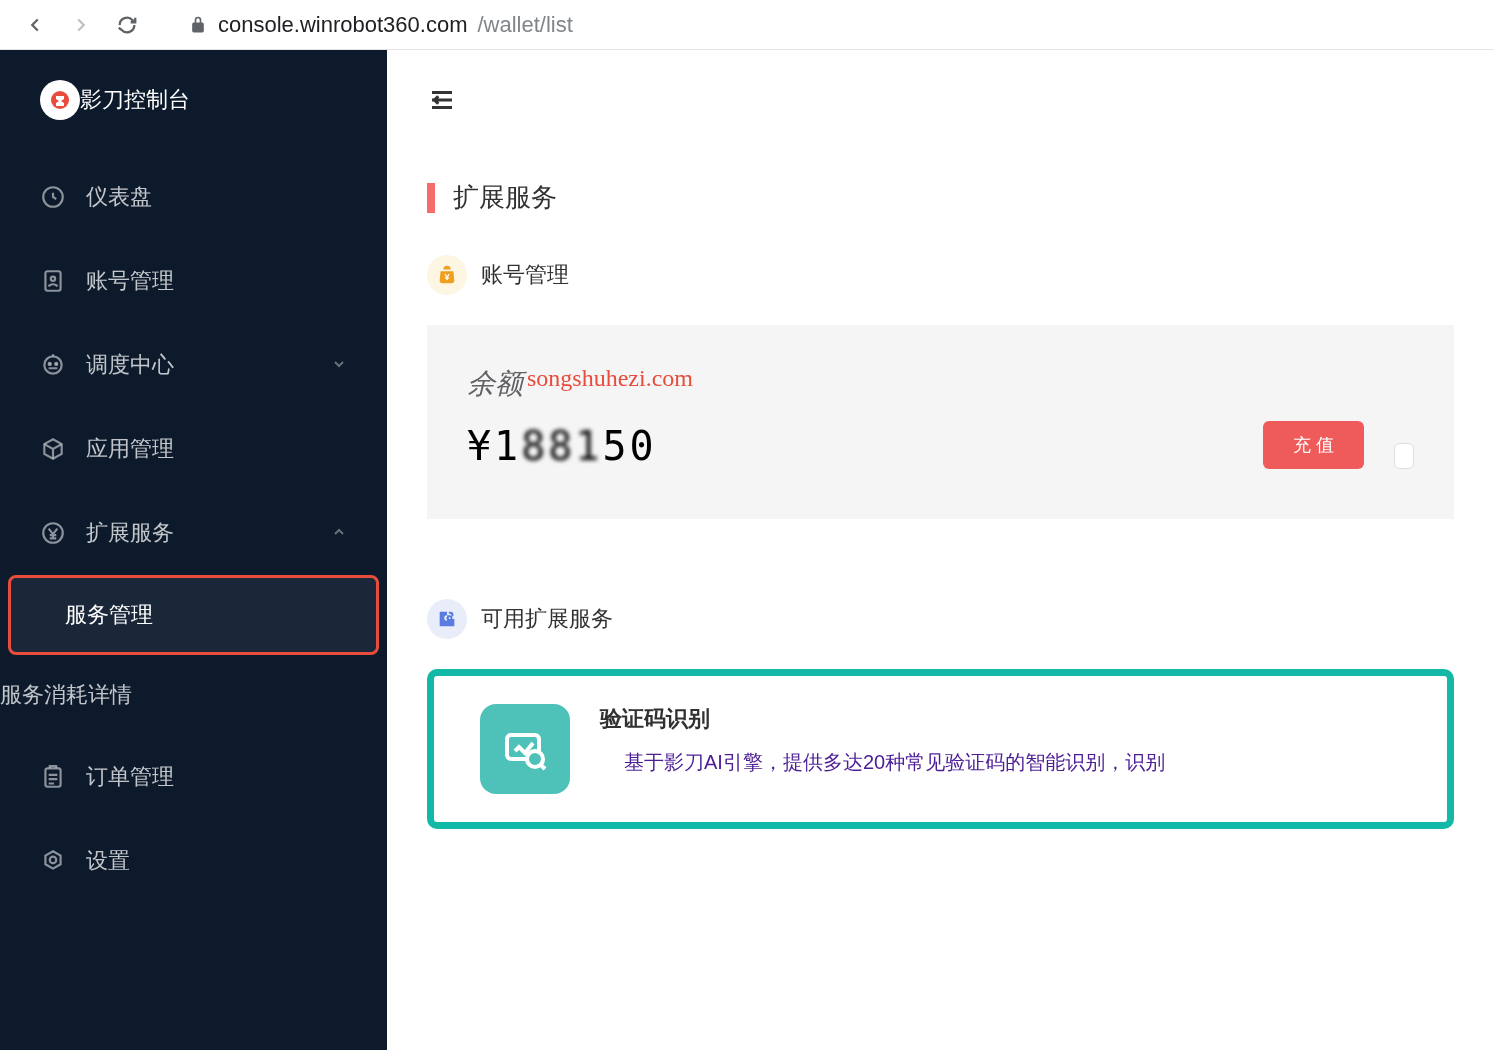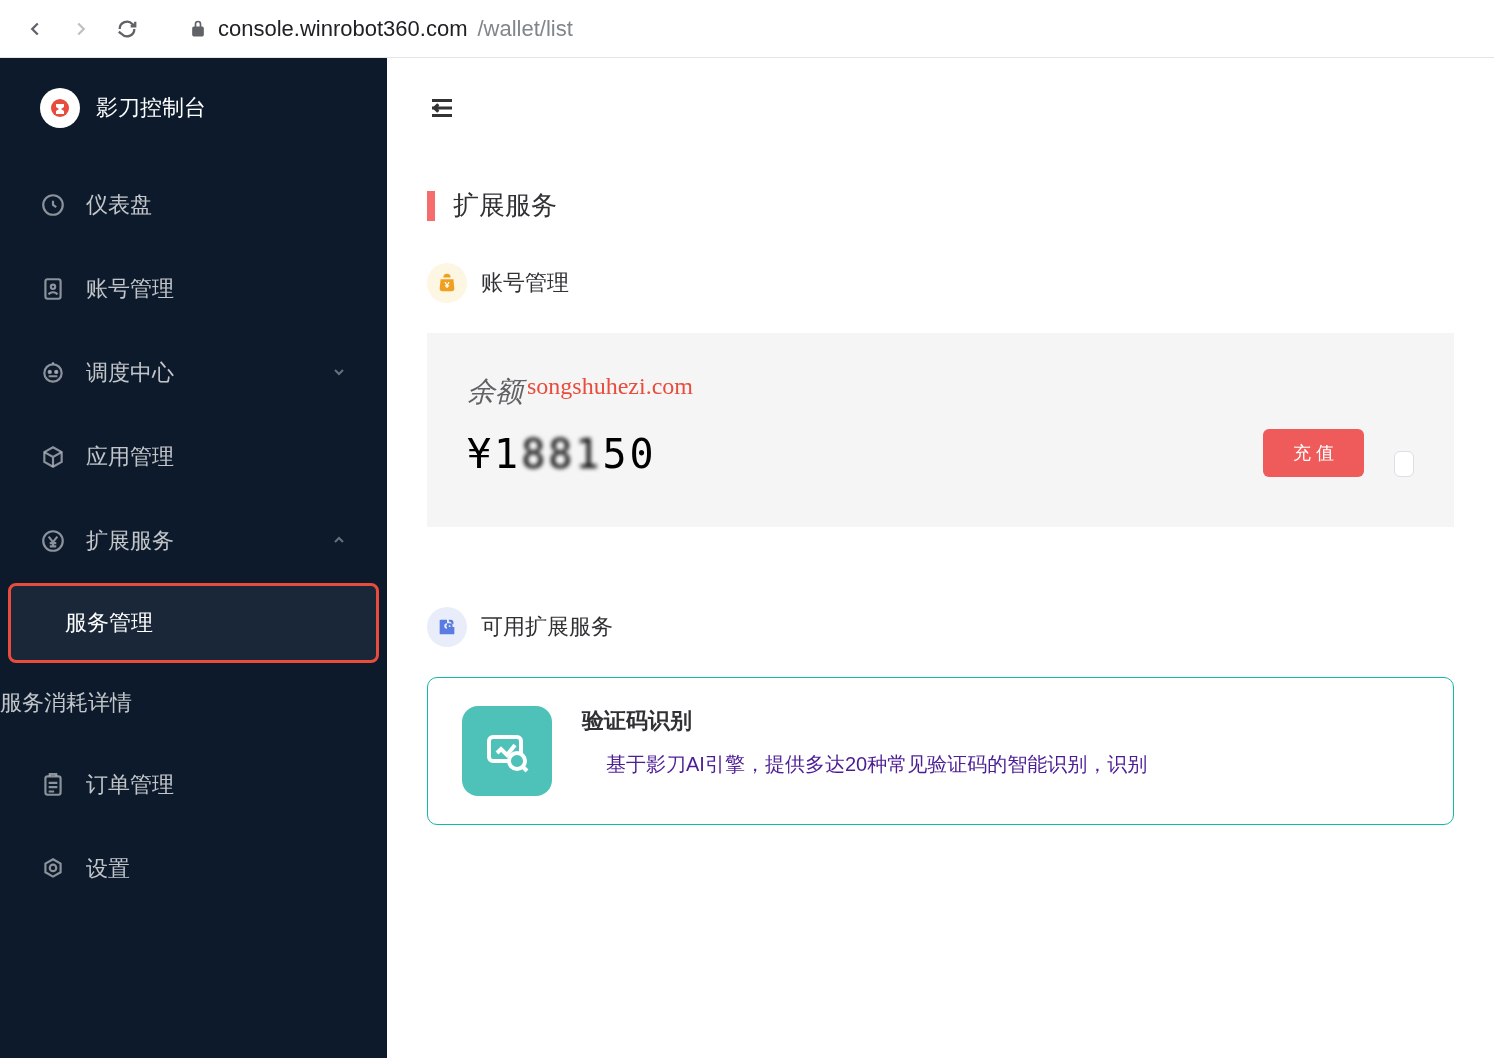--- a/index.html
+++ b/index.html
@@ -1,19 +1,19 @@
 <!DOCTYPE html>
 <html><head>
   <meta charset="utf-8">
   <style>
     * { margin: 0; padding: 0; box-sizing: border-box; }
     body { font-family: -apple-system, BlinkMacSystemFont, "Segoe UI", "PingFang SC", "Microsoft YaHei", sans-serif; background: #fff; }
     
     .browser-bar {
-      height: 58px;
+      height: 50px;
       display: flex;
       align-items: center;
       padding: 0 20px;
       gap: 16px;
       background: #fff;
       border-bottom: 1px solid #e5e5e5;
     }
     .nav-btn {
       width: 30px; height: 30px;
       display: flex; align-items: center; justify-content: center;
@@ -41,21 +41,20 @@
     .sidebar {
       width: 387px;
       background: #0c1a2b;
       color: #fff;
       padding-top: 30px;
       flex-shrink: 0;
     }
     .brand {
       display: flex;
       align-items: center;
-      gap: 16px;
       padding: 0 40px 35px 40px;
     }
     .brand-logo {
       width: 40px; height: 40px;
       background: #fff;
       border-radius: 50%;
       display: flex; align-items: center; justify-content: center;
     }
     .brand-logo svg { width: 24px; height: 24px; }
     .brand-title { font-size: 22px; font-weight: 500; }
@@ -169,23 +168,23 @@
       padding: 12px 30px;
       font-size: 18px;
       border-radius: 6px;
       cursor: pointer;
       border: none;
     }
     .btn-primary { background: #ef5b5b; color: #fff; }
     .btn-default { background: #fff; border: 1px solid #dcdfe6; color: #606266; }
     
     .service-card {
-      border: 1px solid #14b8a6;
+      border: 7px solid #14b8a6;
       border-radius: 10px;
-      padding: 28px 34px;
+      padding: 28px 46px;
       display: flex;
       gap: 30px;
       align-items: flex-start;
     }
     .service-icon-box {
       width: 90px; height: 90px;
       background: #4ec2b8;
       border-radius: 16px;
       display: flex; align-items: center; justify-content: center;
       color: #fff;

